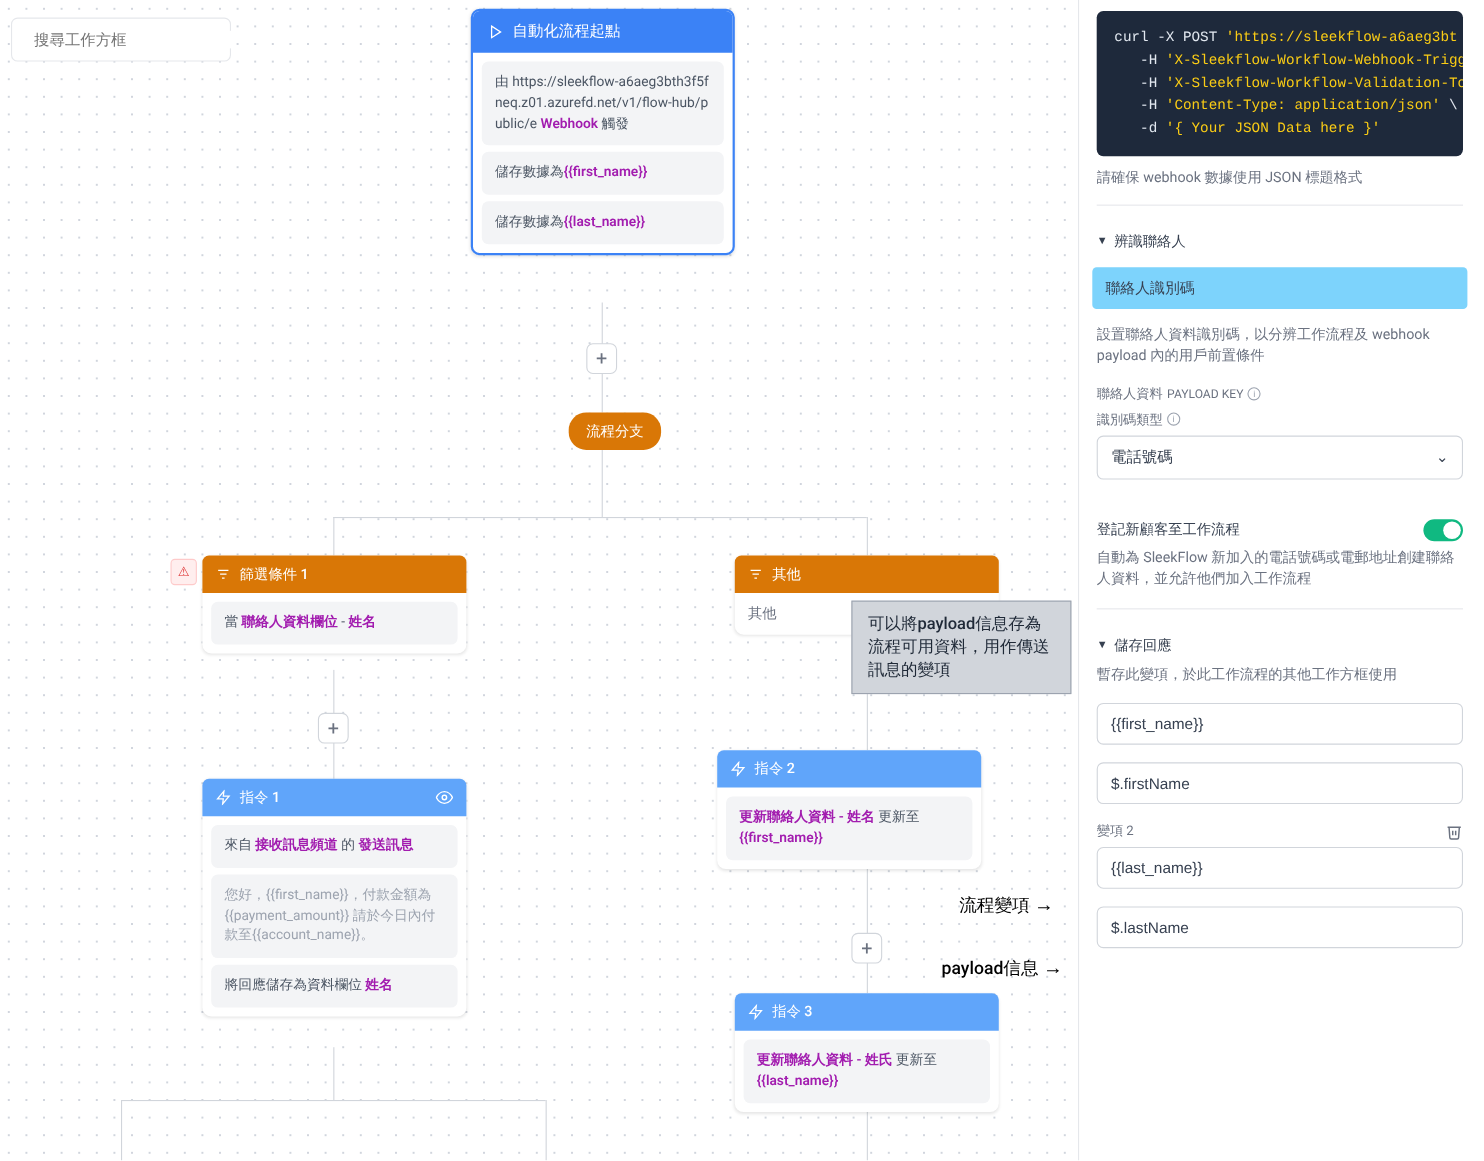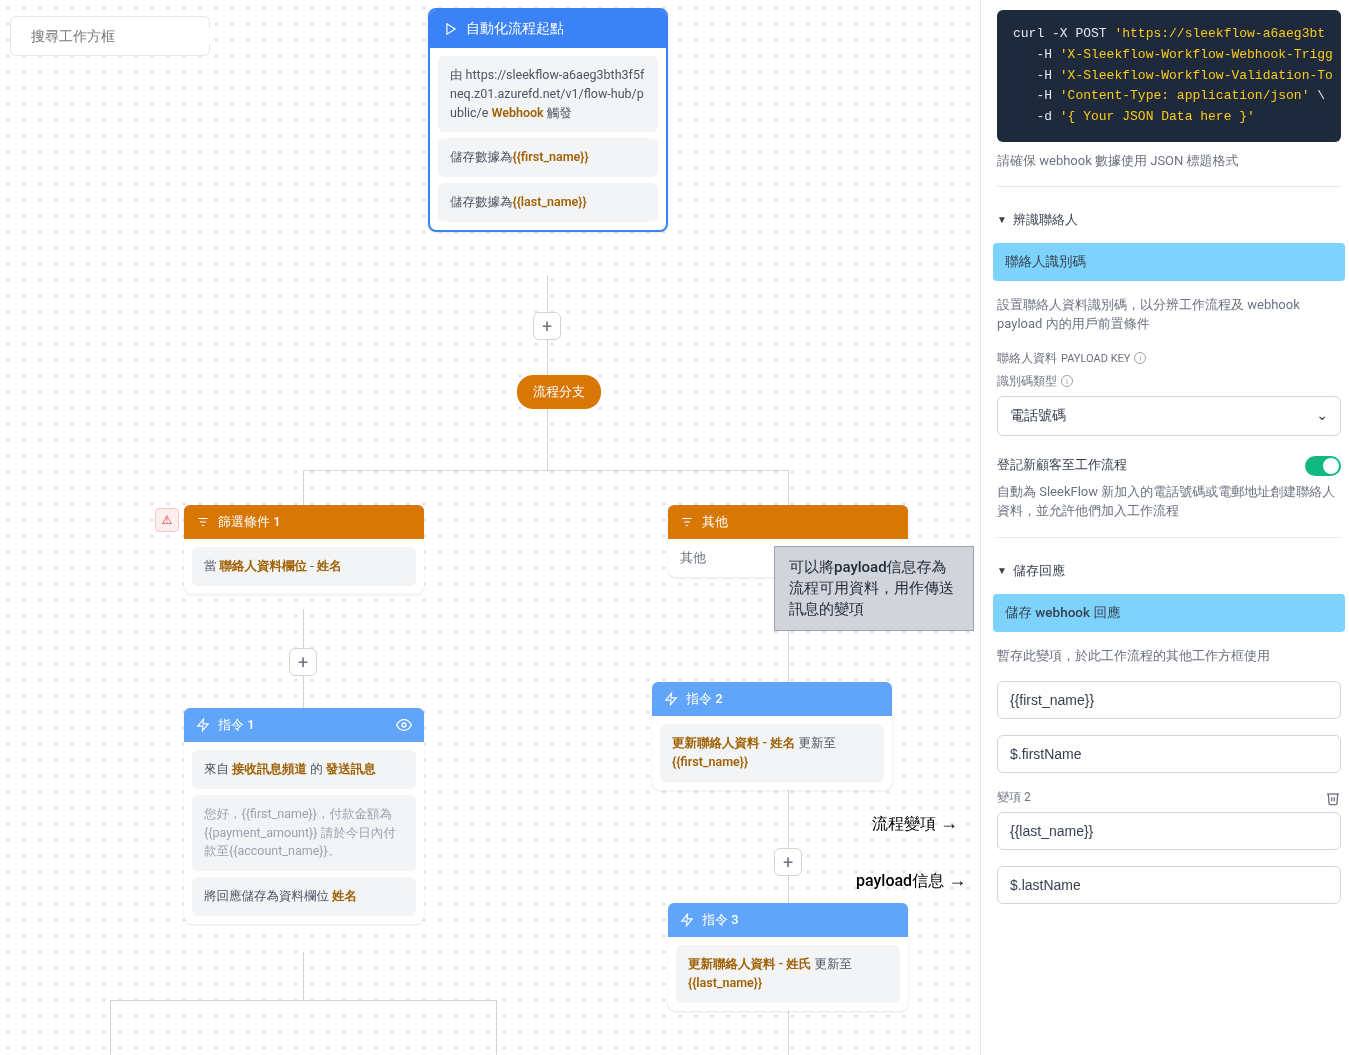--- a/index.html
+++ b/index.html
@@ -1,31 +1,31 @@
 <!DOCTYPE html>
 <html><head>
 <meta charset="utf-8">
 <style>
 * { box-sizing: border-box; margin: 0; padding: 0; }
 body { font-family: -apple-system, BlinkMacSystemFont, "Segoe UI", Roboto, sans-serif; background: #fff; width: 1349px; height: 1055px; overflow: hidden; position: relative; }
 
 .canvas { position: absolute; left: 0; top: 0; width: 980px; height: 1055px; background-image: radial-gradient(circle, #d0d5dd 1px, transparent 1px); background-size: 16px 16px; }
-.sidebar { position: absolute; left: 980px; top: 0; width: 369px; height: 1055px; background: #fff; border-left: 1px solid #e5e7eb; overflow-y: auto; padding: 10px 8px 20px 16px; }
+.sidebar { position: absolute; left: 980px; top: 0; width: 369px; height: 1055px; background: #fff; border-left: 1px solid #e5e7eb; overflow-y: auto; padding: 10px 19px 20px 16px; }
 
 .search-box { position: absolute; top: 16px; left: 10px; width: 200px; height: 40px; background: #fff; border: 1px solid #e5e7eb; border-radius: 6px; display: flex; align-items: center; padding: 0 12px; gap: 8px; }
 .search-box input { border: none; outline: none; flex: 1; font-size: 14px; color: #6b7280; }
 .search-box svg { width: 16px; height: 16px; stroke: #6b7280; }
 
 .node { position: absolute; background: #fff; border-radius: 8px; box-shadow: 0 1px 3px rgba(0,0,0,0.1); }
 .node-start { left: 428px; top: 8px; width: 240px; border: 2px solid #3b82f6; }
 .node-start .header { background: #3b82f6; color: #fff; padding: 10px 14px; border-radius: 6px 6px 0 0; font-size: 14px; font-weight: 500; display: flex; align-items: center; gap: 8px; }
 .node-body { padding: 8px; }
 .node-block { background: #f3f4f6; border-radius: 6px; padding: 10px 12px; font-size: 12.5px; color: #4b5563; margin-bottom: 6px; line-height: 1.5; }
 .node-block:last-child { margin-bottom: 0; }
-.node-block strong { color: #a16207; font-weight: 600; }
+.node-block strong { color: #a21caf; font-weight: 600; }
 .node-block .wb { word-break: break-all; }
 
 .plus-btn { position: absolute; width: 28px; height: 28px; background: #fff; border: 1px solid #d1d5db; border-radius: 6px; display: flex; align-items: center; justify-content: center; font-size: 18px; color: #6b7280; cursor: pointer; }
 
 .branch-badge { position: absolute; left: 517px; top: 375px; background: #d97706; color: #fff; padding: 8px 16px; border-radius: 16px; font-size: 13px; font-weight: 500; }
 
 .connector { position: absolute; background: #d1d5db; }
 .vline { width: 1px; }
 .hline { height: 1px; }
 
@@ -57,21 +57,21 @@
 
 .helper { font-size: 13px; color: #6b7280; margin-bottom: 16px; }
 .section-hdr { font-size: 13px; color: #374151; padding: 8px 0; cursor: pointer; display: flex; align-items: center; gap: 6px; }
 .caret { font-size: 10px; }
 .panel-title { background: #7dd3fc; padding: 10px 12px; font-size: 13.5px; color: #374151; font-weight: 500; border-radius: 4px; margin: 6px -4px 14px -4px; }
 .desc { font-size: 13px; color: #6b7280; margin-bottom: 16px; line-height: 1.5; }
 .label { font-size: 12px; color: #6b7280; margin-bottom: 6px; display: flex; align-items: center; gap: 4px; }
 .label .sm { font-size: 11px; }
 .info-ico { width: 12px; height: 12px; border: 1px solid #9ca3af; border-radius: 50%; display: inline-flex; align-items: center; justify-content: center; font-size: 8px; color: #9ca3af; }
 .input { width: 100%; border: 1px solid #d1d5db; border-radius: 6px; padding: 10px 12px; font-size: 14px; color: #374151; margin-bottom: 16px; background: #fff; }
-.select { width: 100%; border: 1px solid #d1d5db; border-radius: 6px; padding: 10px 12px; font-size: 14px; color: #374151; margin-bottom: 20px; display: flex; justify-content: space-between; align-items: flex-start; cursor: pointer; }
+.select { width: 100%; border: 1px solid #d1d5db; border-radius: 6px; padding: 10px 12px; font-size: 14px; color: #374151; margin-bottom: 36px; display: flex; justify-content: space-between; align-items: flex-start; cursor: pointer; }
 .toggle-row { display: flex; justify-content: space-between; align-items: flex-start; margin-bottom: 6px; }
 .toggle-row .tlabel { font-size: 13px; color: #374151; font-weight: 500; }
 .toggle { width: 36px; height: 20px; background: #10b981; border-radius: 10px; position: relative; cursor: pointer; }
 .toggle::after { content: ''; position: absolute; right: 2px; top: 2px; width: 16px; height: 16px; background: #fff; border-radius: 50%; }
 .divider { height: 1px; background: #e5e7eb; margin: 16px 0; }
 .var-label { display: flex; justify-content: space-between; align-items: flex-end; }
 .trash { width: 16px; height: 16px; stroke: #6b7280; cursor: pointer; }
 </style>
 </head>
 <body>
@@ -261,21 +261,20 @@
   </div>
   <div class="desc">自動為 SleekFlow 新加入的電話號碼或電郵地址創建聯絡人資料，並允許他們加入工作流程</div>
 
   <div class="divider"></div>
 
   <div class="section-hdr">
     <span class="caret">▼</span>
     <span>儲存回應</span>
   </div>
 
-  <div class="panel-title">儲存 webhook 回應</div>
   <div class="desc">暫存此變項，於此工作流程的其他工作方框使用</div>
 
   <input class="input" value="{{first_name}}" style="">
   <input class="input" value="$.firstName" style="">
 
   <div class="label var-label">
     <span>變項 2</span>
     <svg class="trash" viewBox="0 0 24 24" fill="none" stroke="currentColor" stroke-width="2">
         <polyline points="3 6 5 6 21 6"></polyline>
         <path d="M19 6l-1 14a2 2 0 0 1-2 2H8a2 2 0 0 1-2-2L5 6"></path>

